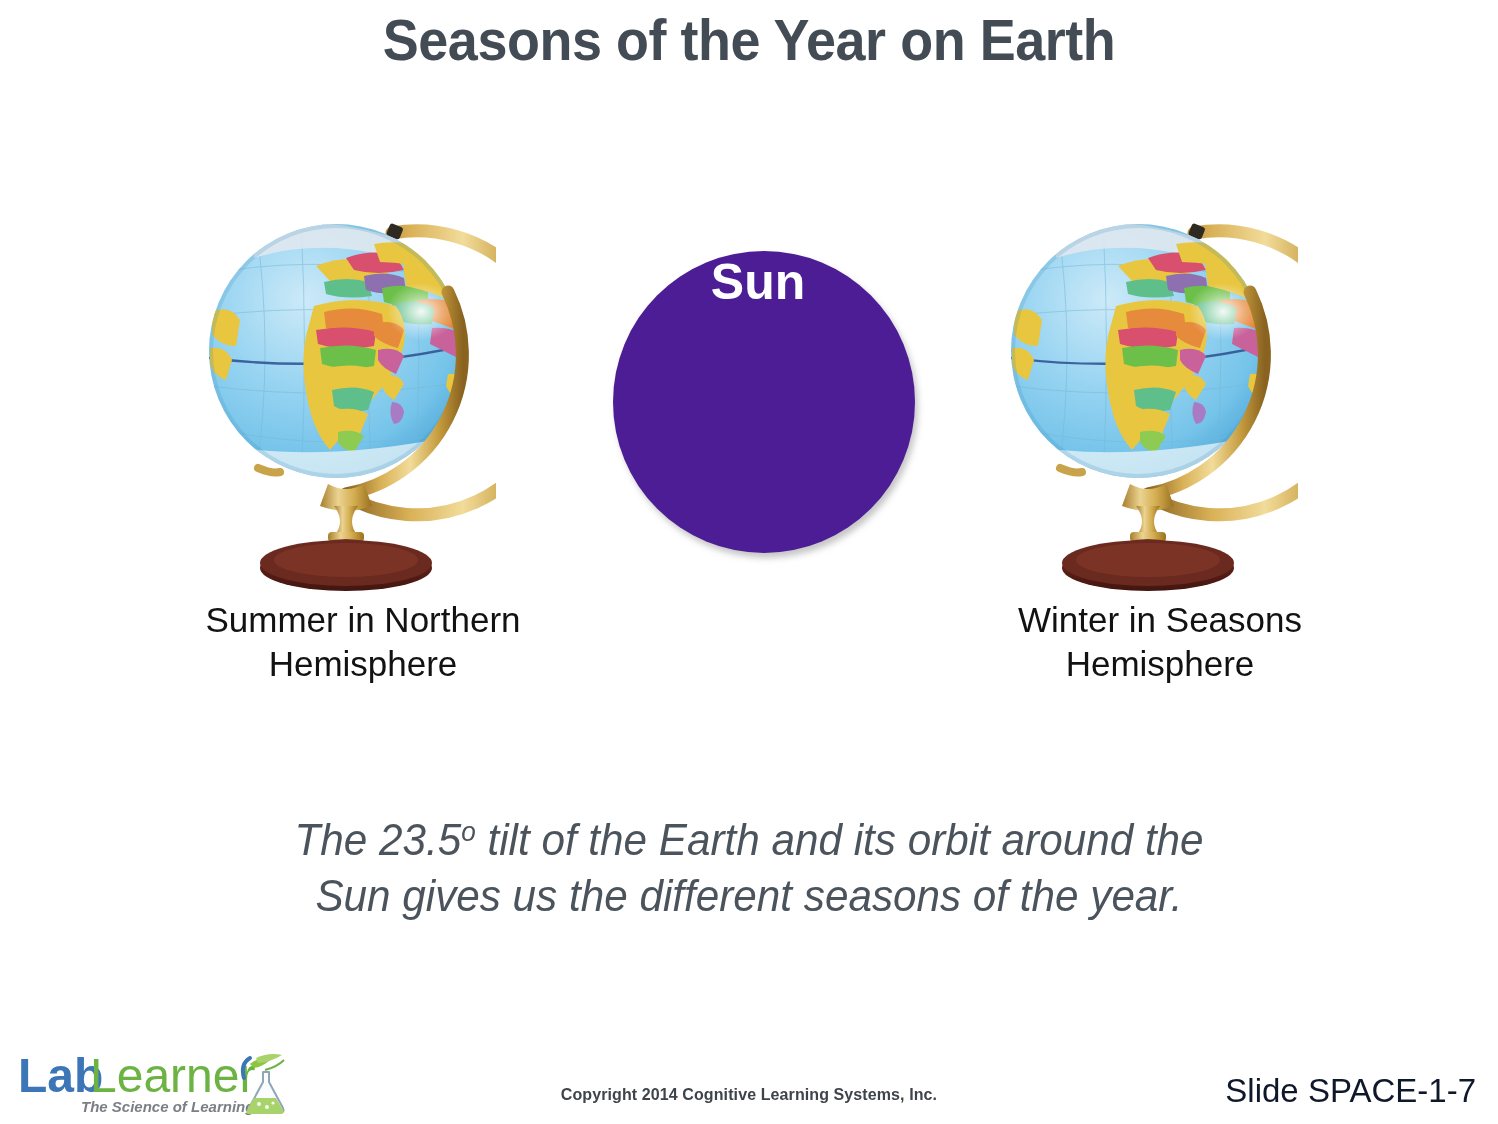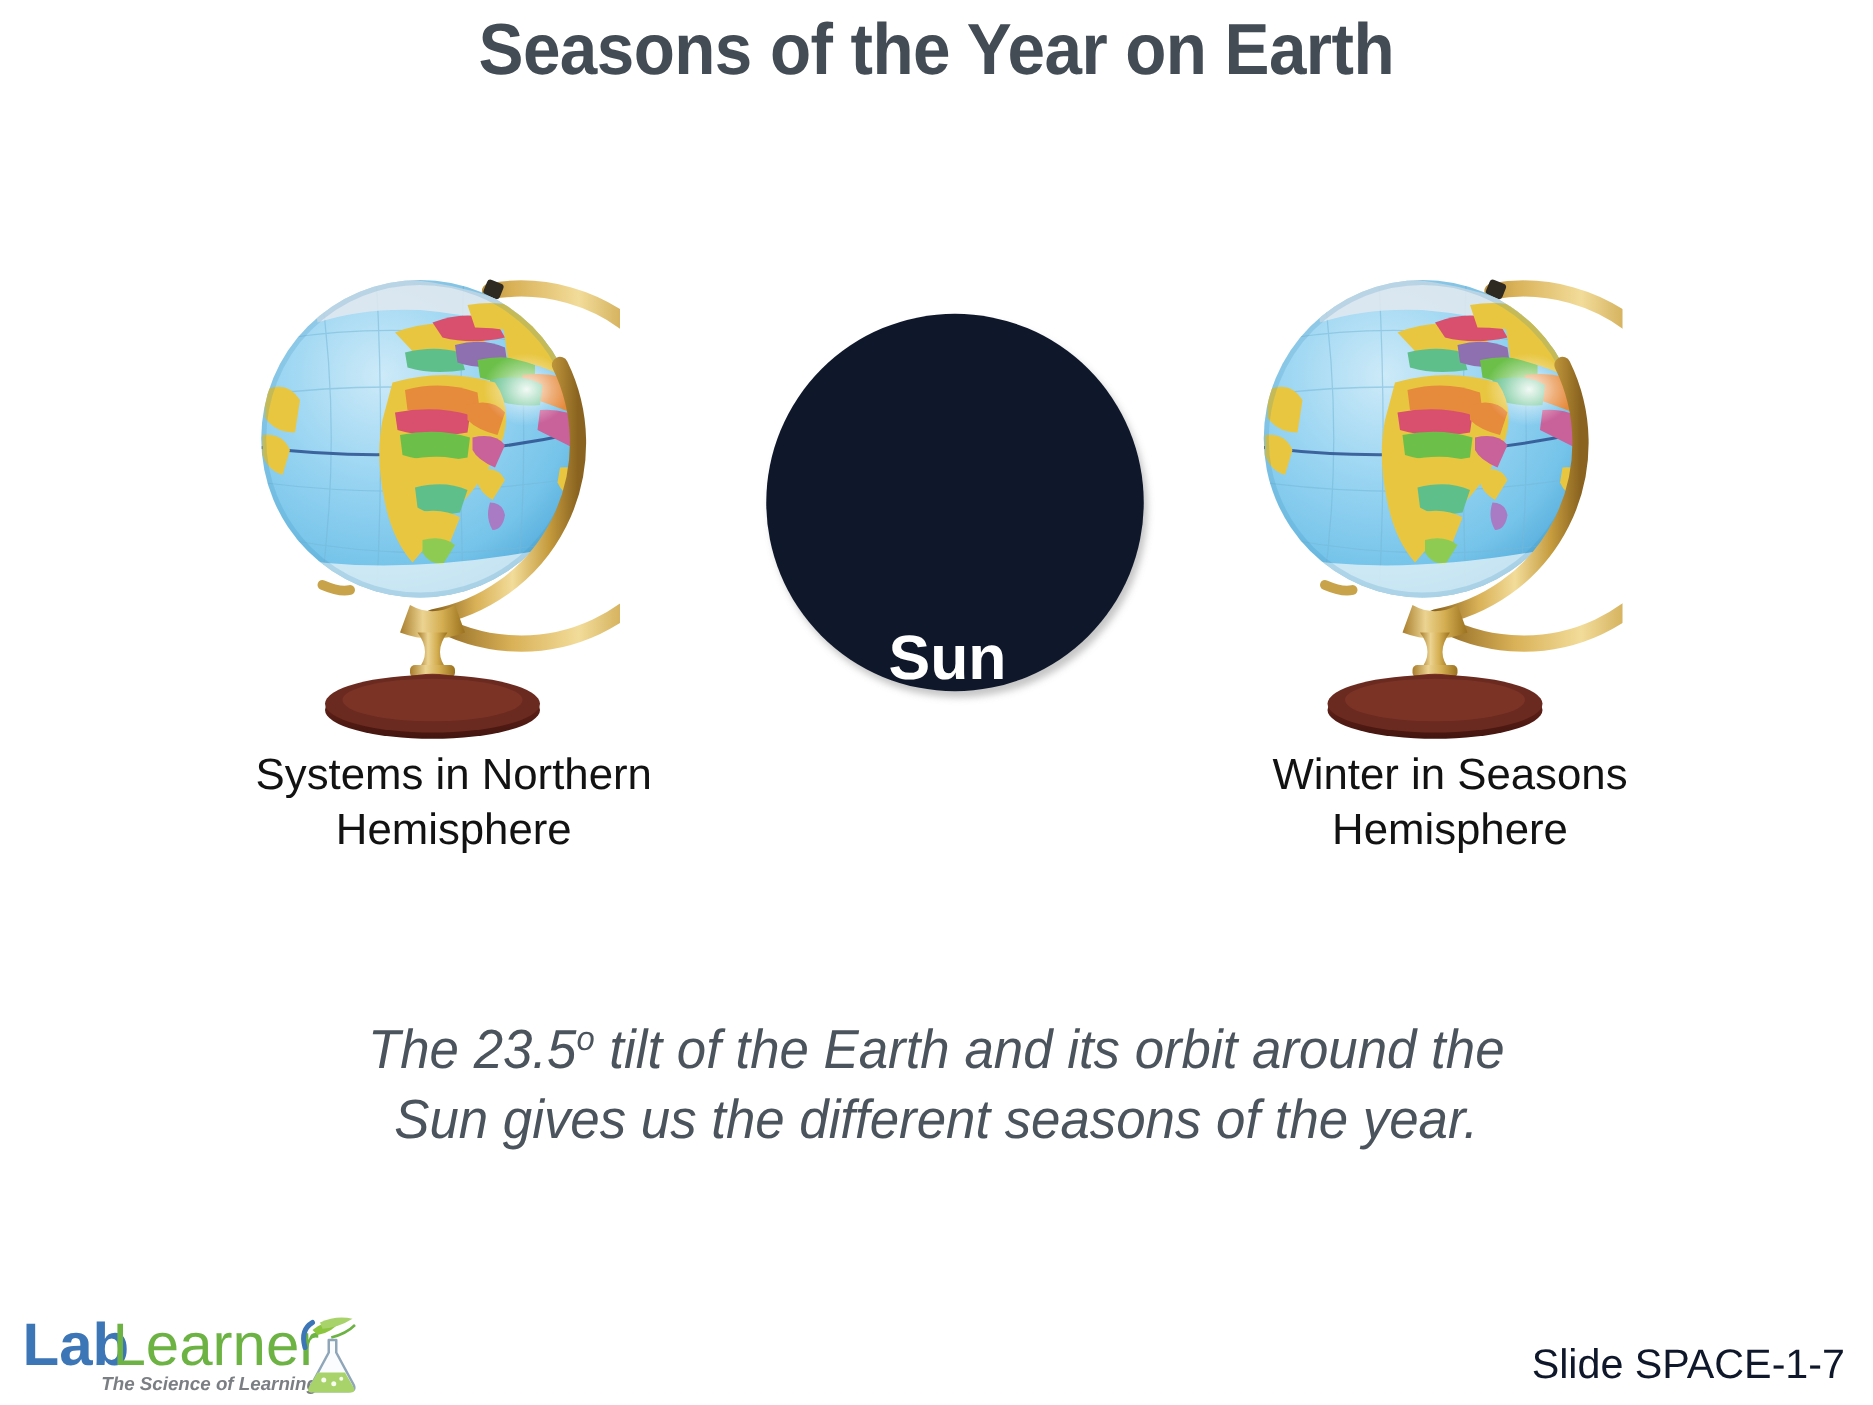--- a/index.html
+++ b/index.html
@@ -68,24 +68,24 @@
   .globe-caption.right { left: 940px; }
 
   
   .sun {
     position: absolute;
     left: 613px;
     top: 251px;
     width: 302px;
     height: 302px;
     border-radius: 50%;
-    background: #0f172a;
+    background: #4c1d95;
     box-shadow: 3px 5px 6px rgba(120,120,120,0.42);
     display: flex;
-    align-items: flex-end;
+    align-items: flex-start;
     justify-content: center;
   }
   .sun-label {
     position: relative;
     left: -6px;
     top: 2px;
     color: #ffffff;
     font-size: 50px;
     font-weight: bold;
     letter-spacing: 0px;
@@ -253,21 +253,21 @@
       <rect x="132" y="336" width="36" height="10" rx="4" fill="url(#stemL)"></rect>
 
       <path d="M128 346 q 22 -6 44 0 l 6 20 q -28 8 -56 0 Z" fill="url(#woodL)"></path>
 
       <ellipse cx="150" cy="372" rx="86" ry="23" fill="url(#woodL)"></ellipse>
       <ellipse cx="150" cy="367" rx="86" ry="23" fill="#6B2A1F"></ellipse>
       <ellipse cx="150" cy="364" rx="72" ry="17" fill="#7E3527" opacity="0.85"></ellipse>
     </svg>
   </div>
 
-  <div class="globe-caption left">Systems in Northern Hemisphere</div>
+  <div class="globe-caption left">Summer in Northern Hemisphere</div>
 
   <div class="sun">
     <span class="sun-label">Sun</span>
   </div>
 
   <div class="globe-figure right">
     <svg viewBox="0 0 300 400" xmlns="http://www.w3.org/2000/svg" aria-hidden="true">
       <defs>
         <radialGradient id="oceanR" cx="38%" cy="30%" r="78%">
           <stop offset="0%" stop-color="#CDEAF8"></stop>
@@ -384,16 +384,17 @@
         <path d="M247 24 q 12 -3 19 -10" stroke="#6DB344" stroke-width="2" fill="none"></path>
         <path d="M245 26 l 0 10 l -14 26 q -2 5 4 5 l 26 0 q 6 0 4 -5 l -14 -26 l 0 -10 Z" fill="#FAFCFD" stroke="#8FA6B8" stroke-width="2" stroke-linejoin="round"></path>
         <path d="M236 52 l 22 0 l 7 12 q 2 4 -3 4 l -30 0 q -5 0 -3 -4 Z" fill="#A8D36B"></path>
         <circle cx="241" cy="58" r="2" fill="#FFFFFF" opacity="0.9"></circle>
         <circle cx="249" cy="61" r="2" fill="#FFFFFF" opacity="0.9"></circle>
         <circle cx="255" cy="57" r="1.6" fill="#FFFFFF" opacity="0.9"></circle>
       </g>
     </svg>
   </div>
 
+  <div class="copyright">Copyright 2014 Cognitive Learning Systems, Inc.</div>
 
   <div class="slide-number">Slide SPACE-1-7</div>
 
 </div>
 
 </body></html>

